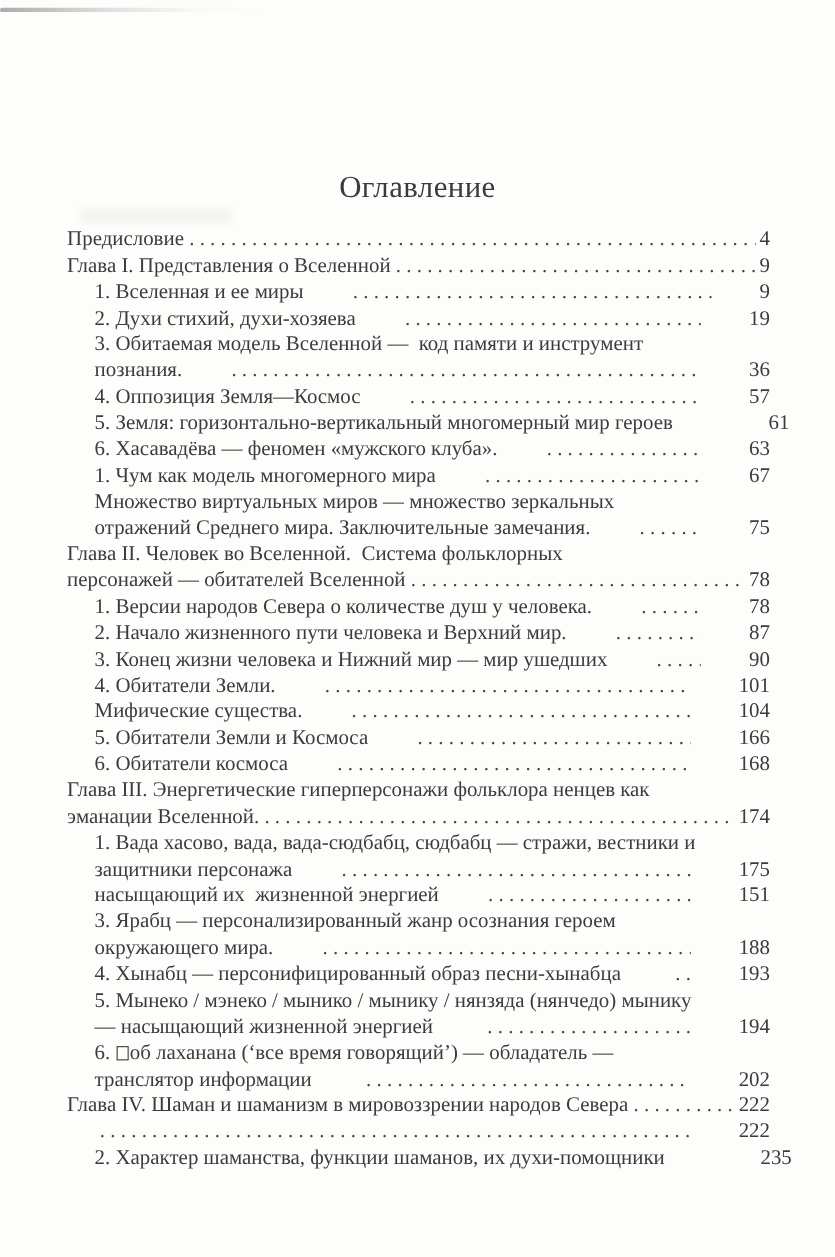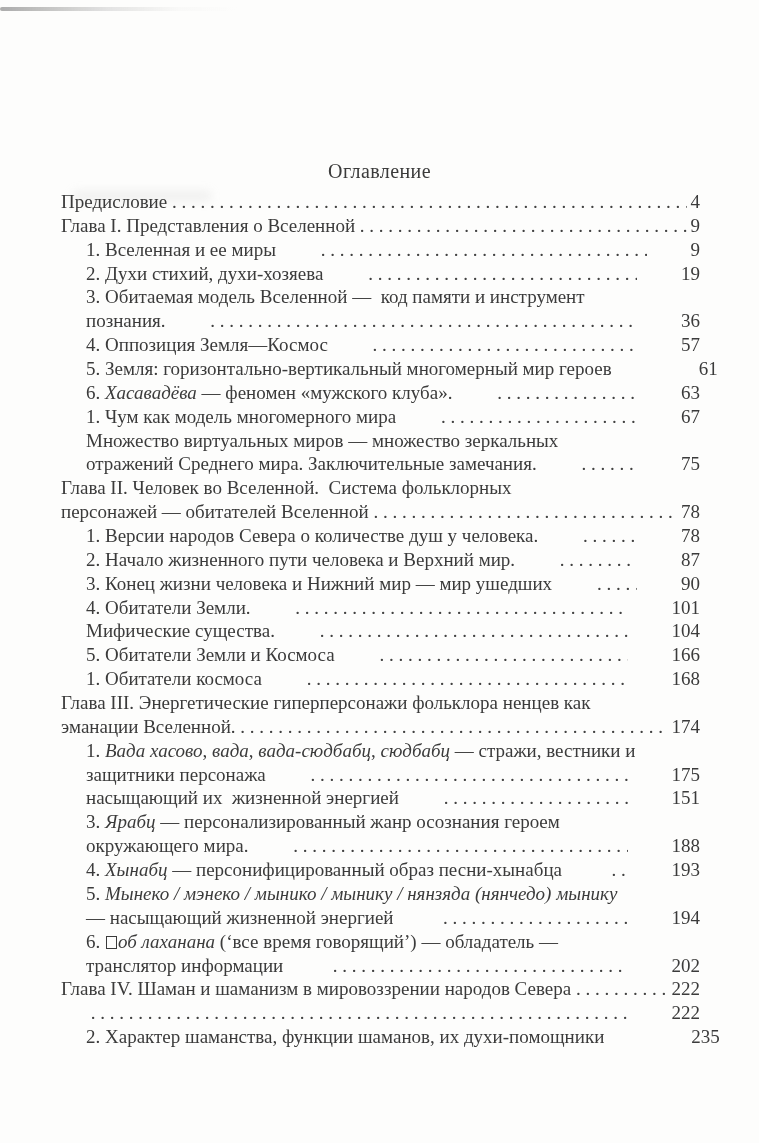--- a/index.html
+++ b/index.html
@@ -15,34 +15,34 @@
     position:absolute; top:7px; left:0; width:238px; height:4px;
     background:linear-gradient(to right, rgba(105,105,105,.55), rgba(160,160,160,.28) 45%, rgba(220,220,220,.12) 75%, rgba(255,255,255,0));
     border-radius:2px; filter:blur(.4px);
   }
   .smudge {
     position:absolute; top:190px; left:72px; width:140px; height:12px;
     background:rgba(185,185,185,.16); filter:blur(4px); border-radius:6px;
   }
   .title {
     position:absolute; top:158px; left:0; width:759px; margin:0;
-    text-align:center; font-weight:normal; font-size:20px; line-height:26px;
+    text-align:center; font-weight:normal; font-size:28px; line-height:26px;
     letter-spacing:.4px; color:#3b3b3b;
   }
   .toc {
-    position:absolute; top:190px; left:61px; width:639px;
+    position:absolute; top:206px; left:61px; width:639px;
     font-size:19px; color:#3b3b3b;
   }
   .row {
     display:flex; align-items:baseline;
     height:23.87px; line-height:23.87px;
   }
   .row.indent-1 { padding-left:25px;gap:40px; }
   .text { flex:0 0 auto; white-space:pre; }
-  .seg-i { font-style:italic; }
+  .seg-i { }
   .dots {
     flex:1 1 0; min-width:0; overflow:hidden; white-space:pre;
     padding-right:3px; color:#424242;
   }
   .page-num { flex:0 0 auto; padding-left:4px; text-align:right; }
   .box-glyph {
     display:inline-block; width:11px; height:13px;
     border:1.5px solid #3b3b3b; box-sizing:border-box;
     vertical-align:-1px; margin:0 1px 0 1px;
   }
@@ -149,21 +149,21 @@
         <span class="text"><span>Мифические существа.</span></span>
         <span class="dots"> . . . . . . . . . . . . . . . . . . . . . . . . . . . . . . . . . . . . . . . . . . . . . . . . . . . . . . . . . . . . . . . . . . . . . .</span>
         <span class="page-num">104</span>
       </div>
       <div class="row indent-1">
         <span class="text"><span>5. Обитатели Земли и Космоса</span></span>
         <span class="dots"> . . . . . . . . . . . . . . . . . . . . . . . . . . . . . . . . . . . . . . . . . . . . . . . . . . . . . . . . . . . . . . . . . . . . . .</span>
         <span class="page-num">166</span>
       </div>
       <div class="row indent-1">
-        <span class="text"><span>1. Обитатели космоса</span></span>
+        <span class="text"><span>6. Обитатели космоса</span></span>
         <span class="dots"> . . . . . . . . . . . . . . . . . . . . . . . . . . . . . . . . . . . . . . . . . . . . . . . . . . . . . . . . . . . . . . . . . . . . . .</span>
         <span class="page-num">168</span>
       </div>
       <div class="row indent-0">
         <span class="text"><span>Глава III. Энергетические гиперперсонажи фольклора ненцев как</span></span>
         <span class="dots"></span>
         <span class="page-num"></span>
       </div>
       <div class="row indent-0">
         <span class="text"><span>эманации Вселенной.</span></span>

